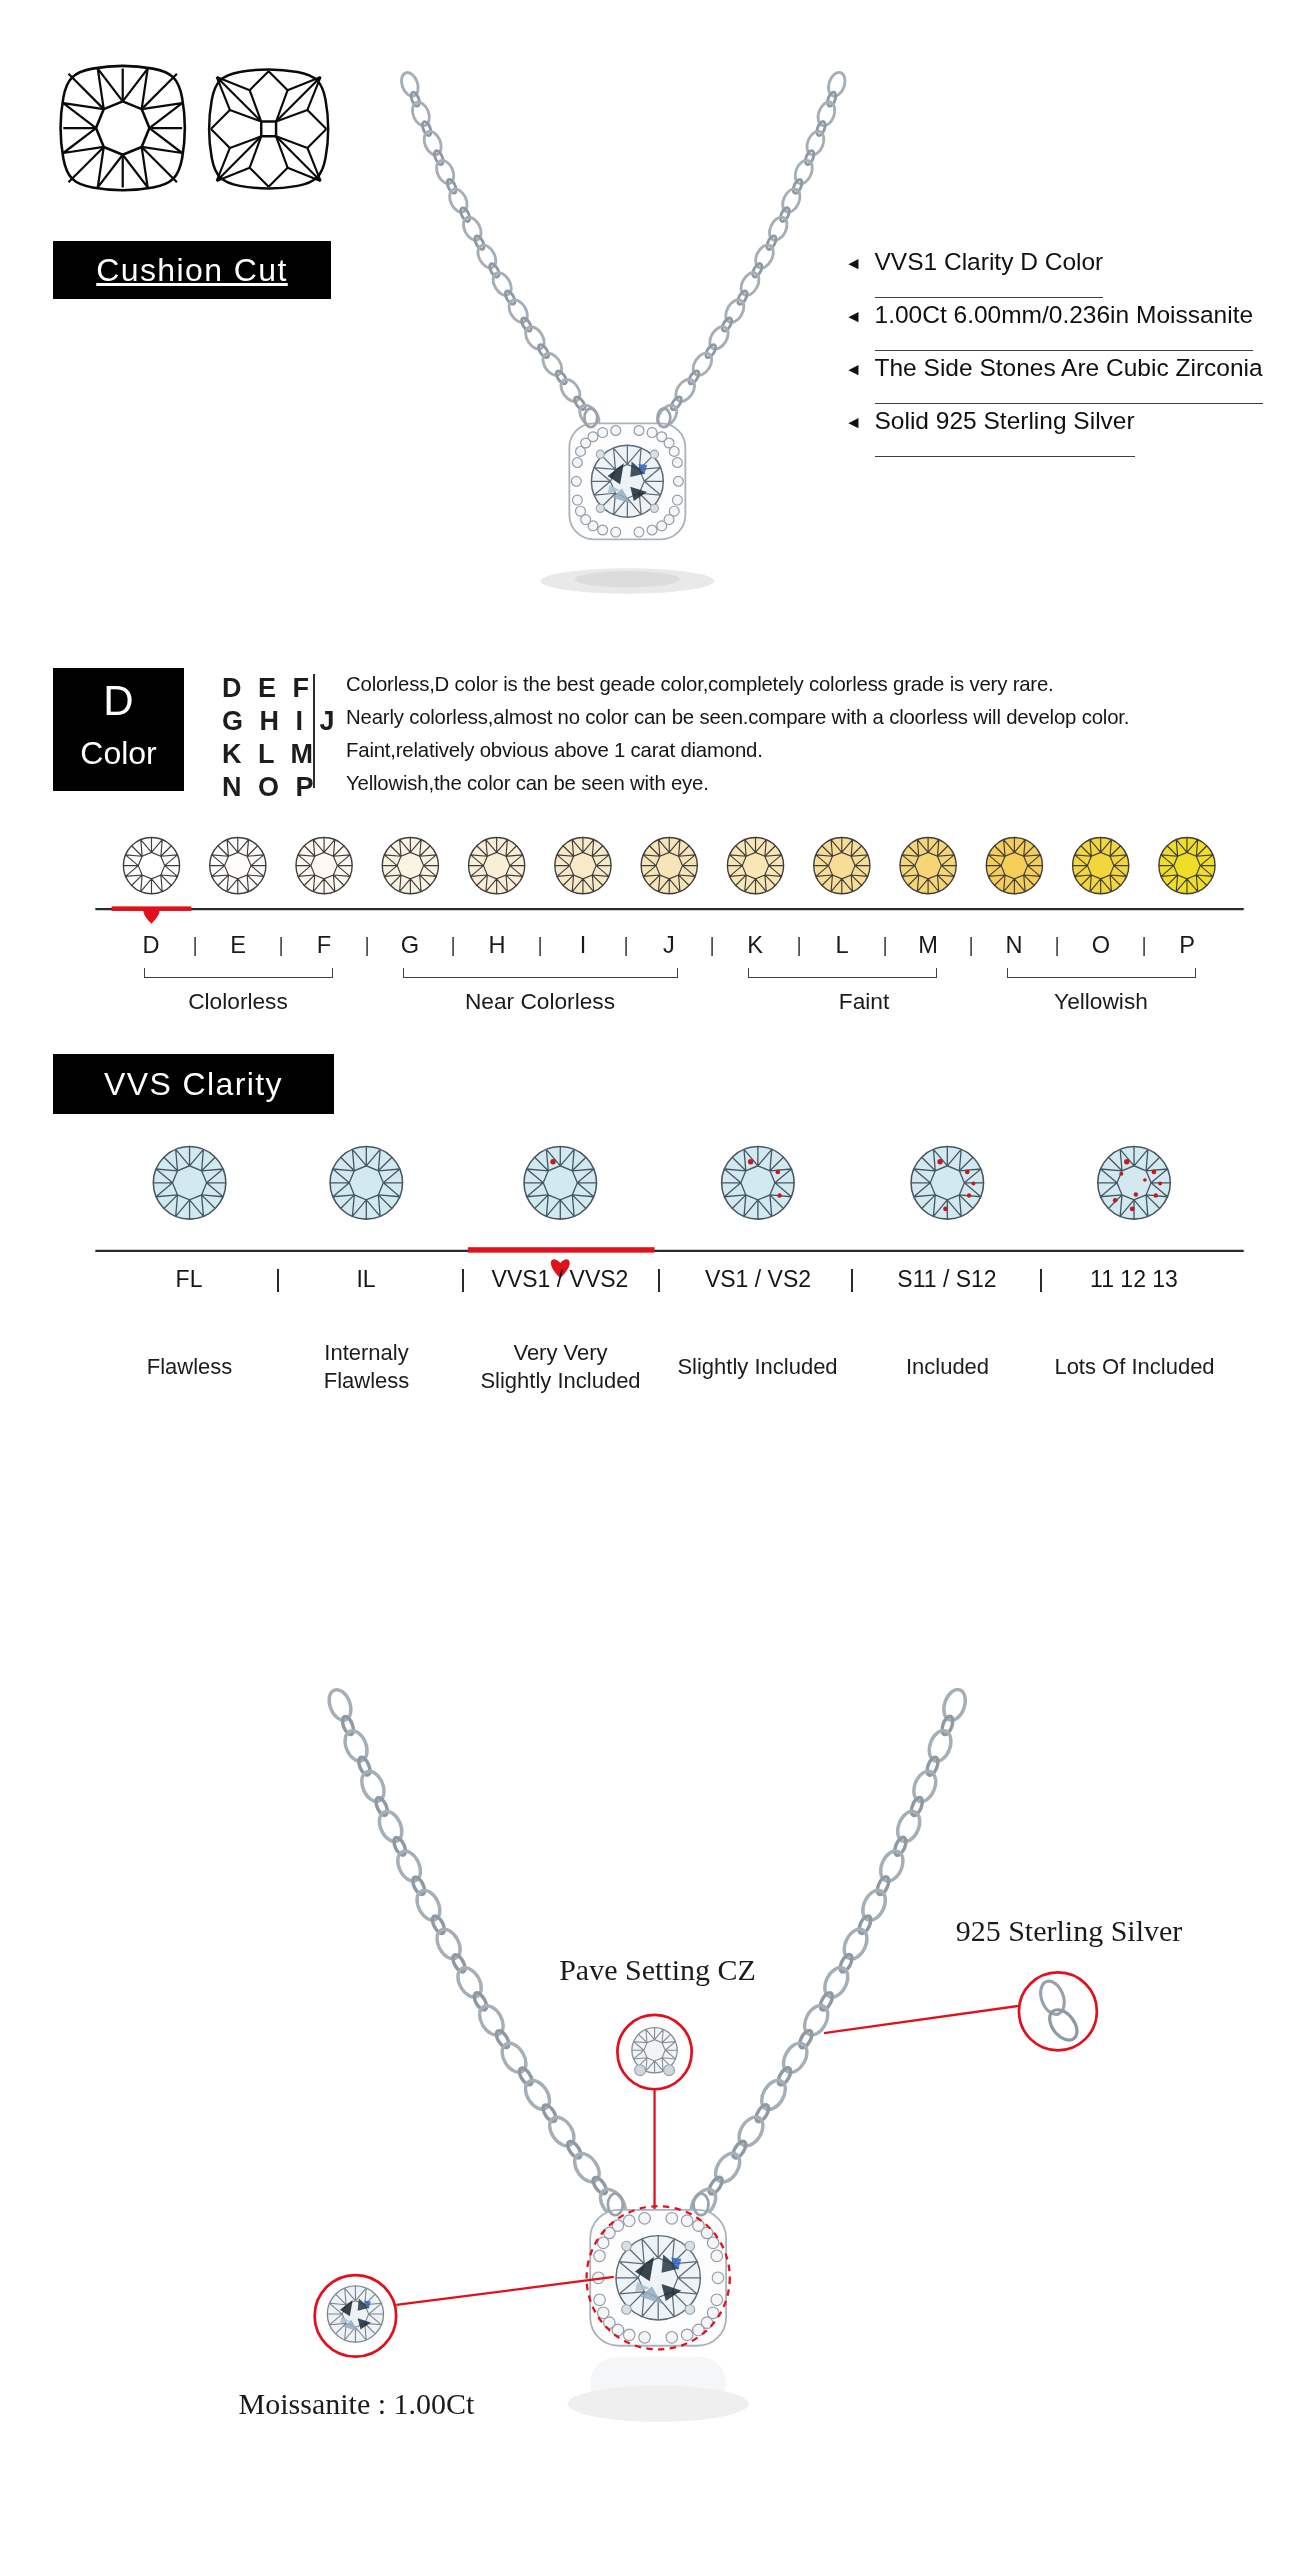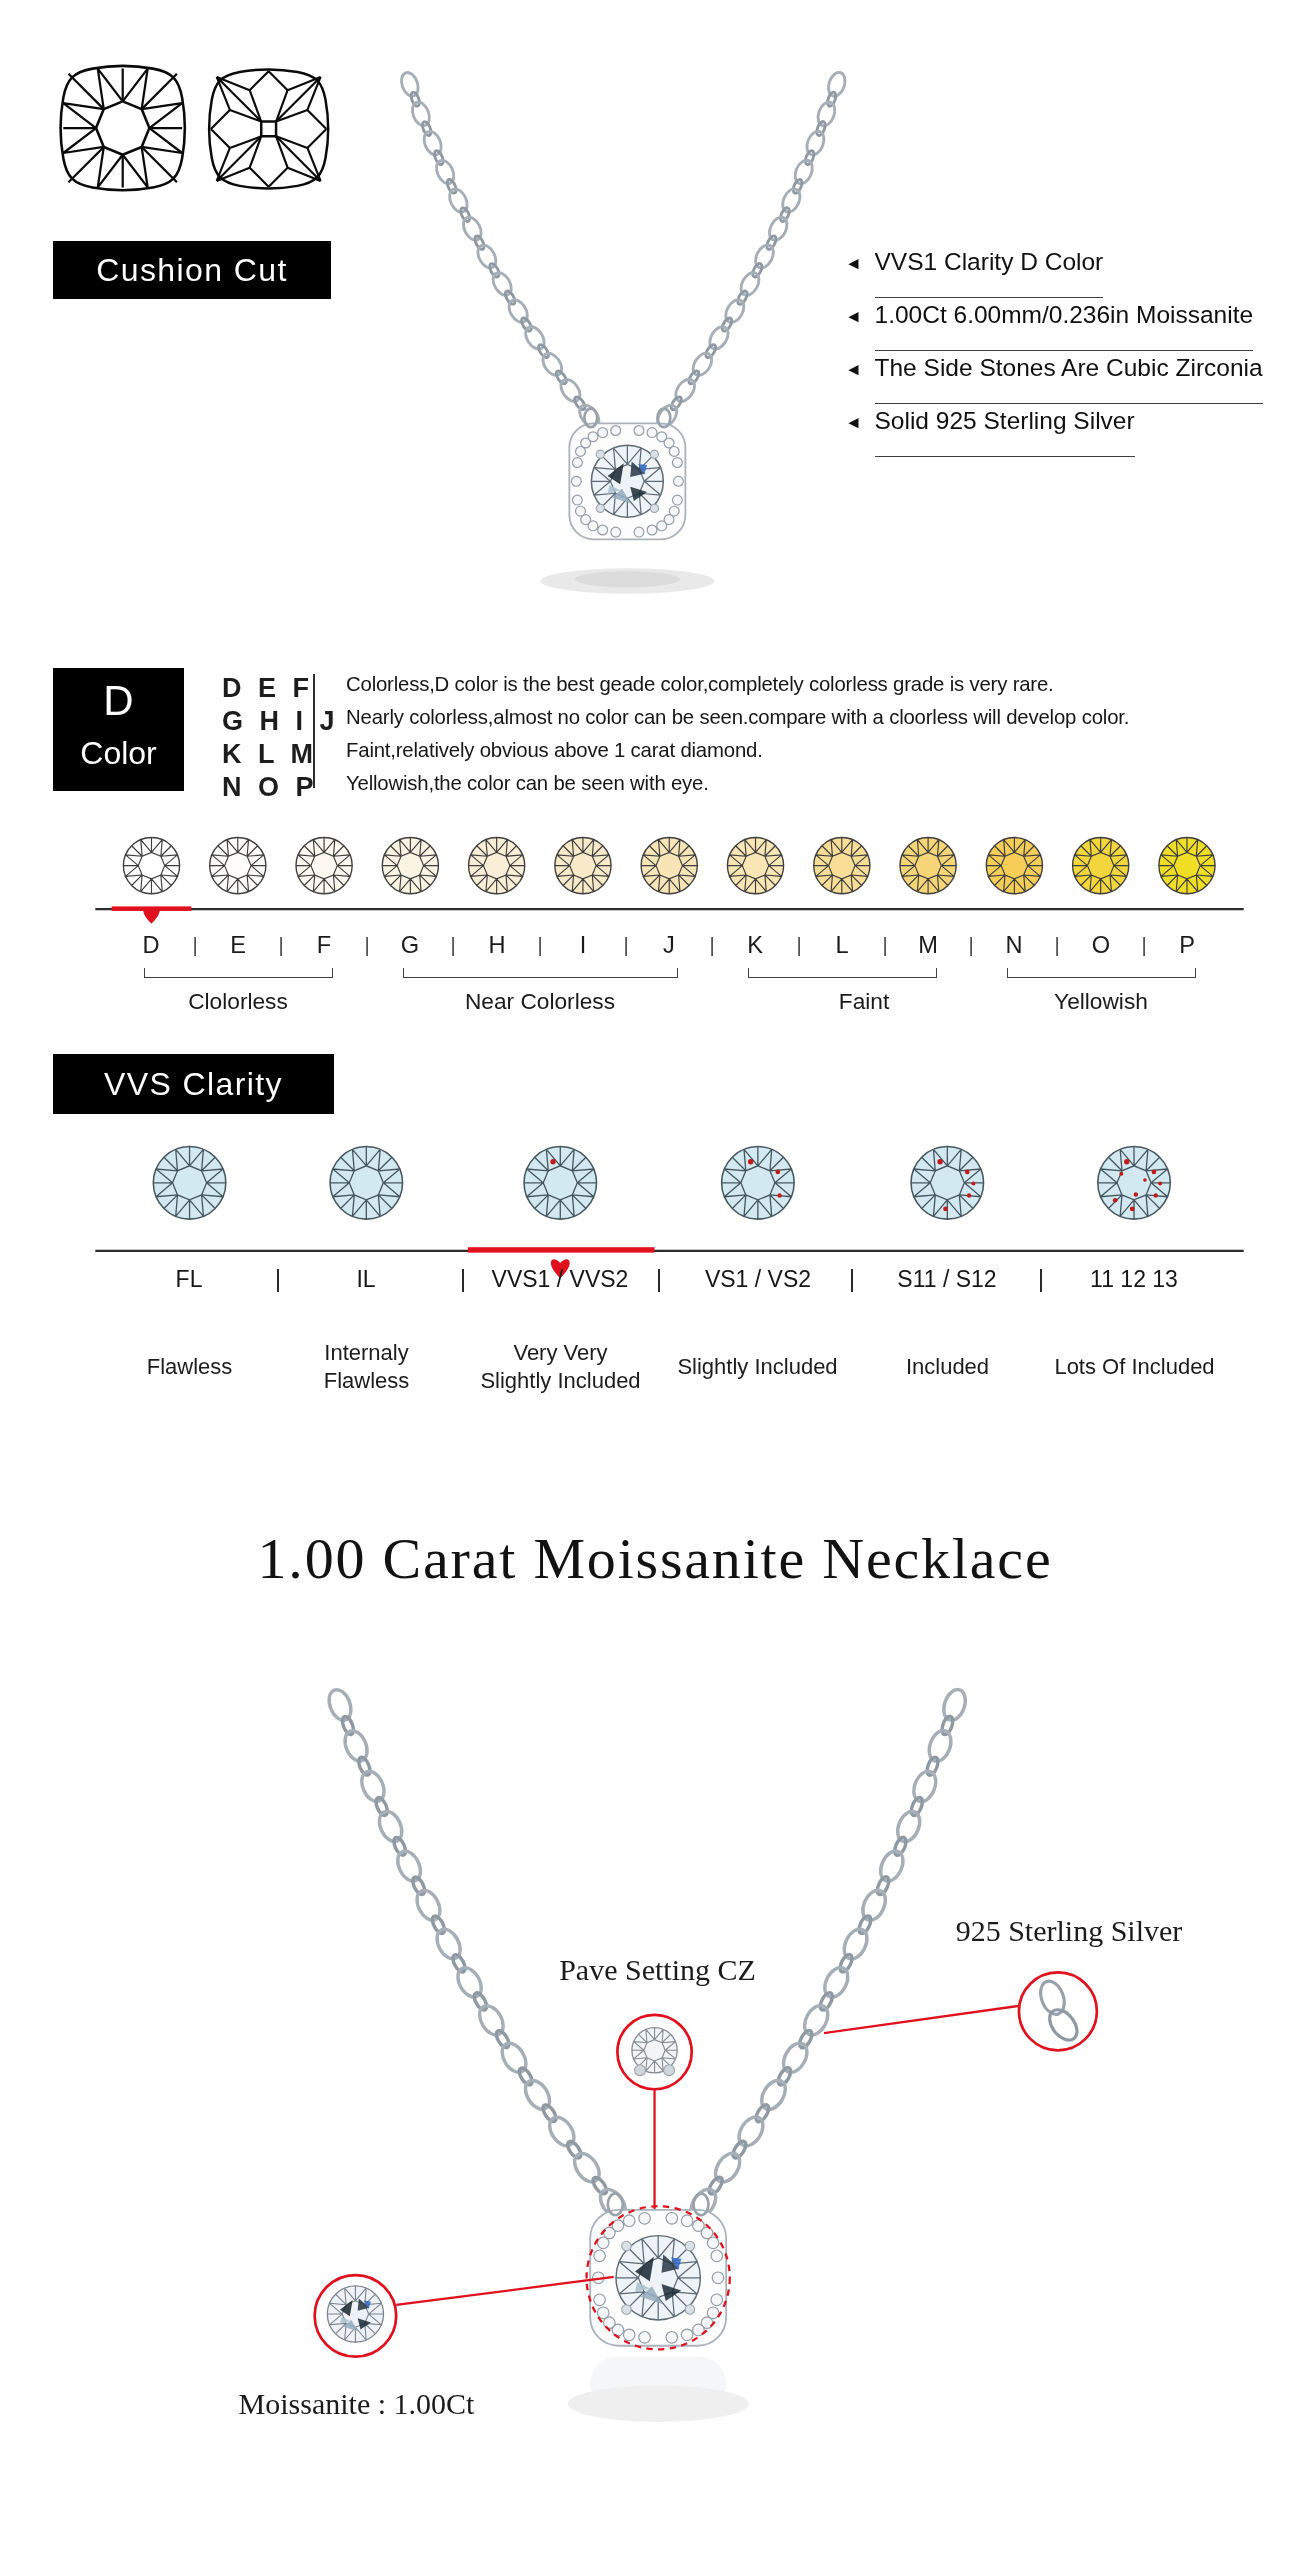--- a/index.html
+++ b/index.html
@@ -3,21 +3,21 @@
 <meta charset="utf-8">
 <style>
   html,body { margin:0; padding:0; background:#fff; }
   .page { position:relative; width:1310px; height:2576px; background:#ffffff;
           font-family:"Liberation Sans", sans-serif; color:#141414; overflow:hidden; }
   .art { position:absolute; left:0; top:0; width:1310px; height:2576px; }
 
   .black-label { position:absolute; background:#000; color:#fff; display:flex;
                  align-items:center; justify-content:center; font-size:32px;
                  letter-spacing:1.4px; font-weight:400; }
-  #lbl-cushion { left:53px; top:241px; width:278px; height:58px; }
+  #lbl-cushion { left:53px; top:241px; width:278px; height:58px;text-decoration:underline; }
   #lbl-vvs     { left:53px; top:1054px; width:281px; height:60px; }
 
   .body-text { position:absolute; left:50px; top:332px; width:363px; font-size:23.6px;
                line-height:36px; white-space:pre-line; color:#2d2d2d; }
 
   .features { position:absolute; left:845px; top:248px; list-style:none; margin:0; padding:0; }
   .features li { height:53px; display:flex; align-items:flex-start; }
   .features .arrow { font-size:17px; margin-right:12.7px; margin-top:6.3px; color:#111; }
   .feat-label { font-size:24.5px; color:#101010; border-bottom:1.8px solid #3e3e3e; padding-bottom:21px; }
 
@@ -550,19 +550,18 @@
       <div class="clarity-sub" style="left: 76px;">Flawless</div>
       <div class="clarity-sub" style="left: 253px;">Internaly
 Flawless</div>
       <div class="clarity-sub" style="left: 447px;">Very Very
 Slightly Included</div>
       <div class="clarity-sub" style="left: 644px;">Slightly Included</div>
       <div class="clarity-sub" style="left: 834px;">Included</div>
       <div class="clarity-sub" style="left: 1021px;">Lots Of Included</div>
     </div>
 
-  <h1 class="title">1.00 Carat Moissanite Necklace</h1>
 
   <div class="annot" id="annot-0">Pave Setting CZ</div>
   <div class="annot" id="annot-1">925 Sterling Silver</div>
   <div class="annot" id="annot-2">Moissanite : 1.00Ct</div>
 </div>
 
 
 </body></html>

